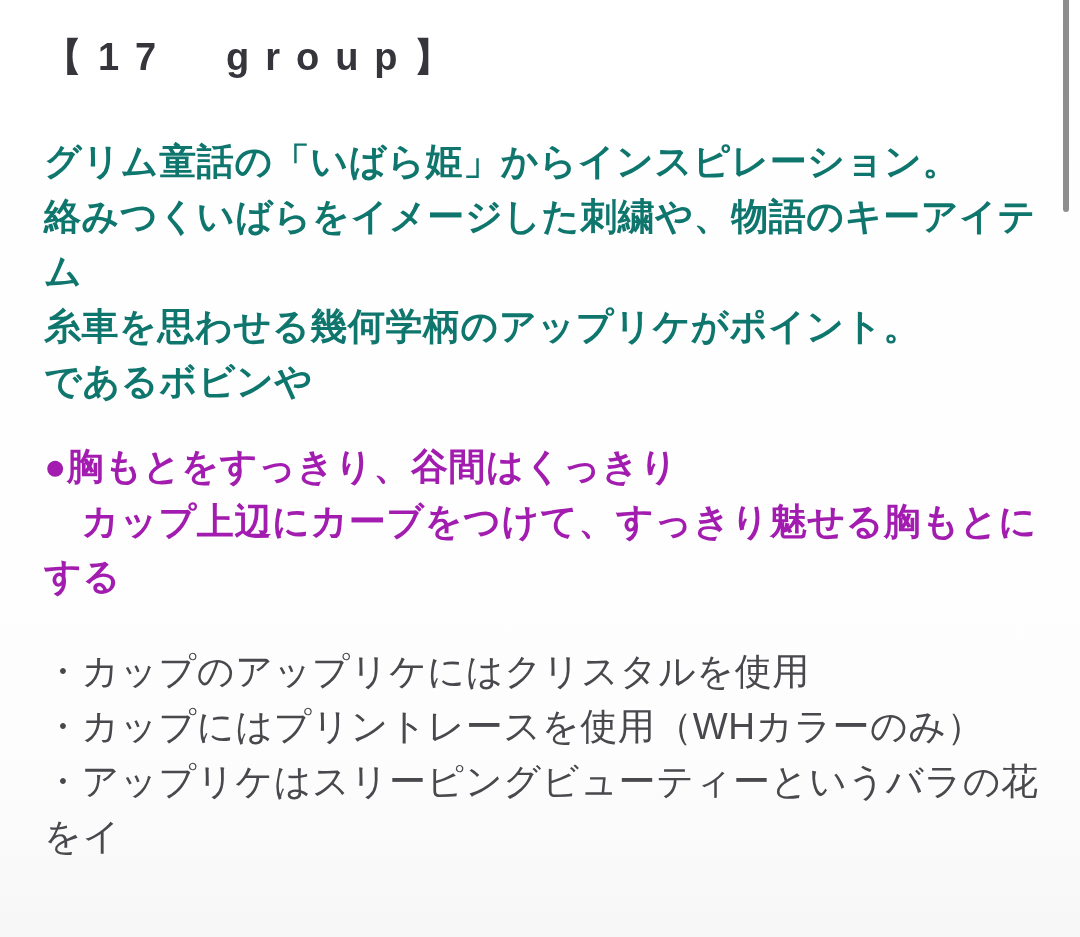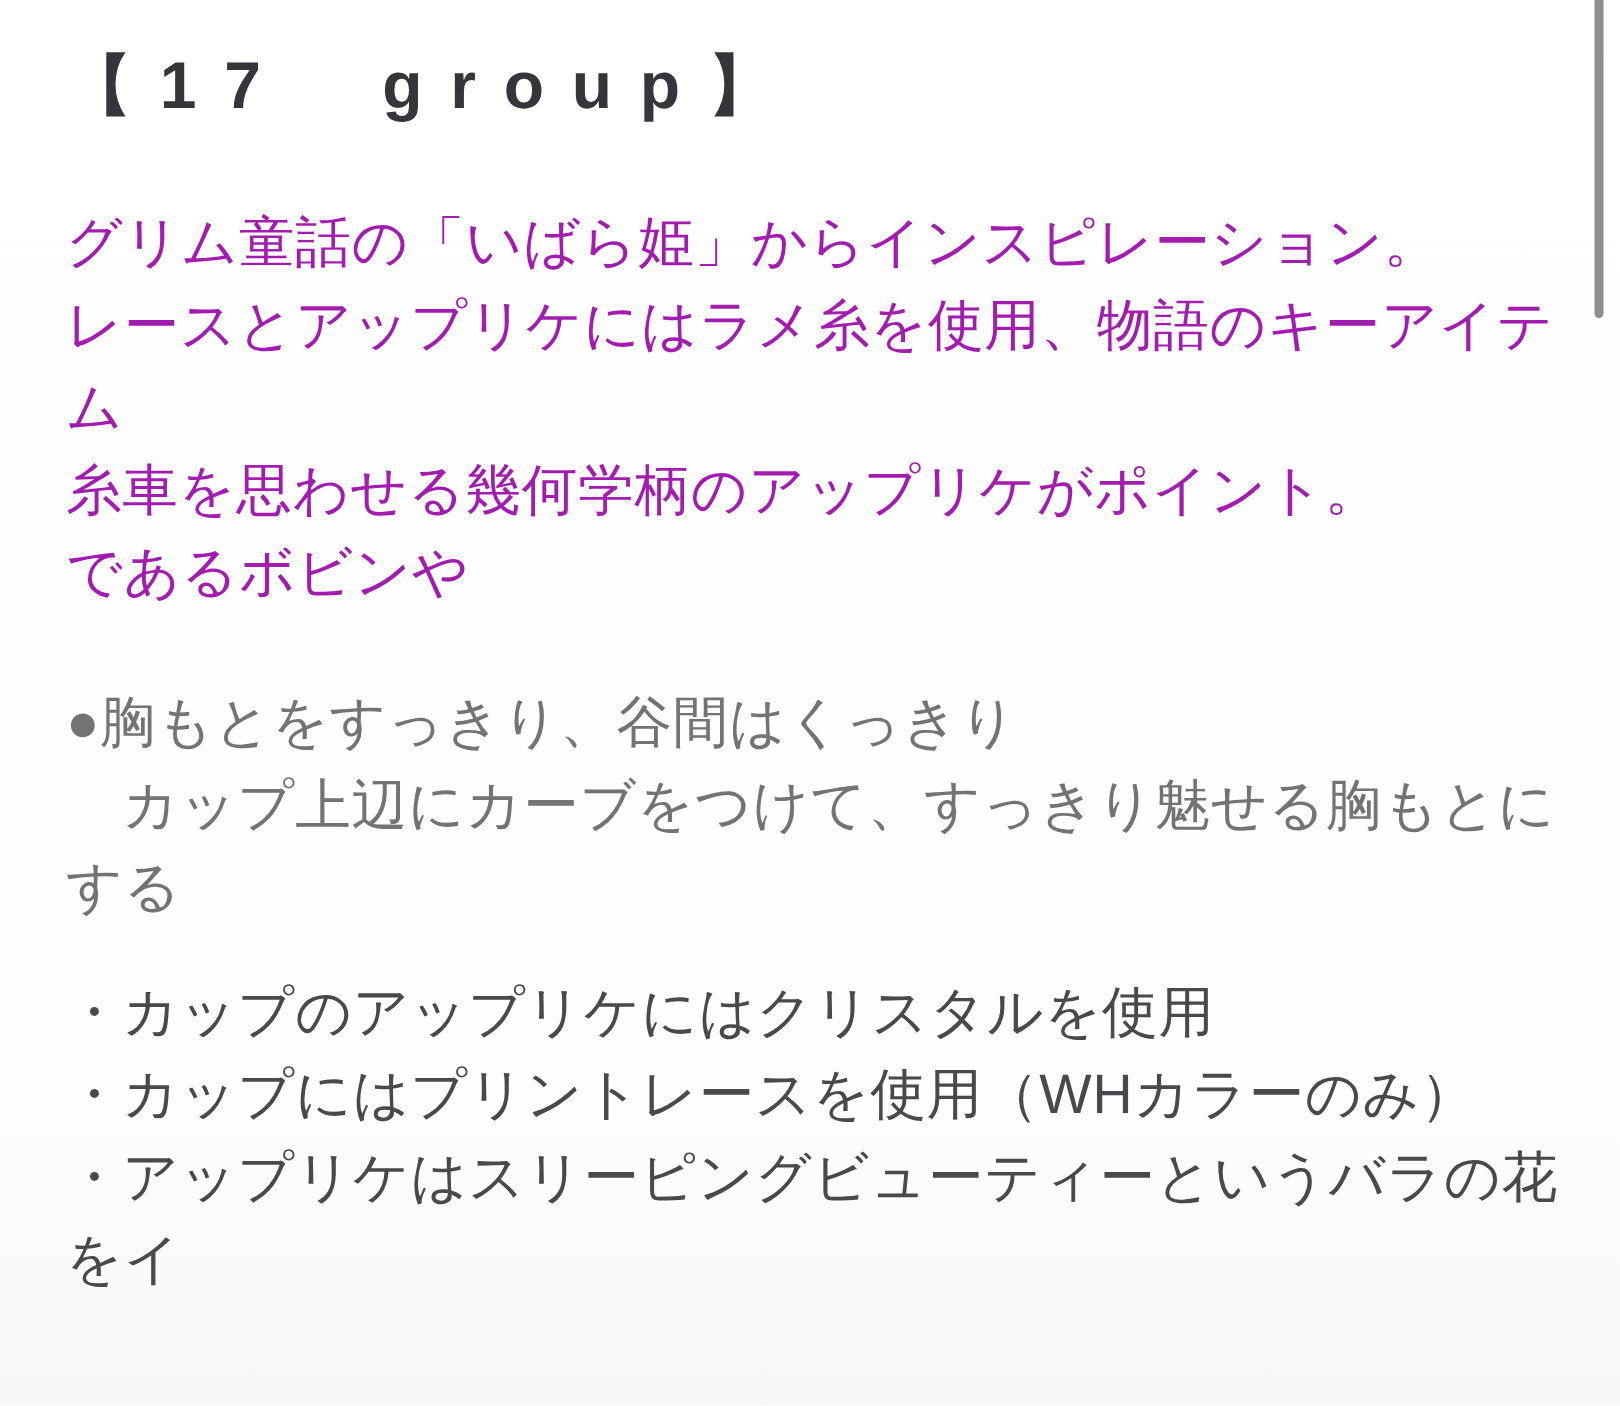--- a/index.html
+++ b/index.html
@@ -25,39 +25,39 @@
   }
 
   .line {
     font-size: 37px;
     line-height: 55px;
     white-space: pre-wrap;
     letter-spacing: 0.015em;
   }
 
   .heading {
-    font-size: 44px;
+    font-size: 38px;
     line-height: 55px;
     font-weight: 700;
     letter-spacing: 0.42em;
     color: #35353b;
     margin-bottom: 49px;
     white-space: pre-wrap;
   }
 
   .intro {
-    font-weight: 400;
-    color: #a21caf;
-    margin-bottom: 45px;
+    font-weight: 700;
+    color: #0f766e;
+    margin-bottom: 30px;
   }
 
   .feature {
-    font-weight: 400;
-    color: #737373;
-    margin-bottom: 28px;
+    font-weight: 700;
+    color: #a21caf;
+    margin-bottom: 40px;
   }
 
   .notes {
     font-weight: 400;
     color: #48484d;
   }
 
   .scrollbar-thumb {
     position: absolute;
     top: 0;
@@ -70,21 +70,21 @@
 </style>
 </head>
 <body>
 
 <div class="content">
 
   <div class="heading">【17　group】</div>
 
   <div class="intro">
     <div class="line">グリム童話の「いばら姫」からインスピレーション。</div>
-    <div class="line">レースとアップリケにはラメ糸を使用、物語のキーアイテム</div>
+    <div class="line">絡みつくいばらをイメージした刺繍や、物語のキーアイテム</div>
     <div class="line">糸車を思わせる幾何学柄のアップリケがポイント。</div>
     <div class="line">であるボビンや</div>
   </div>
 
   <div class="feature">
     <div class="line">●胸もとをすっきり、谷間はくっきり</div>
     <div class="line">　カップ上辺にカーブをつけて、すっきり魅せる胸もとにする</div>
   </div>
 
   <div class="notes">

